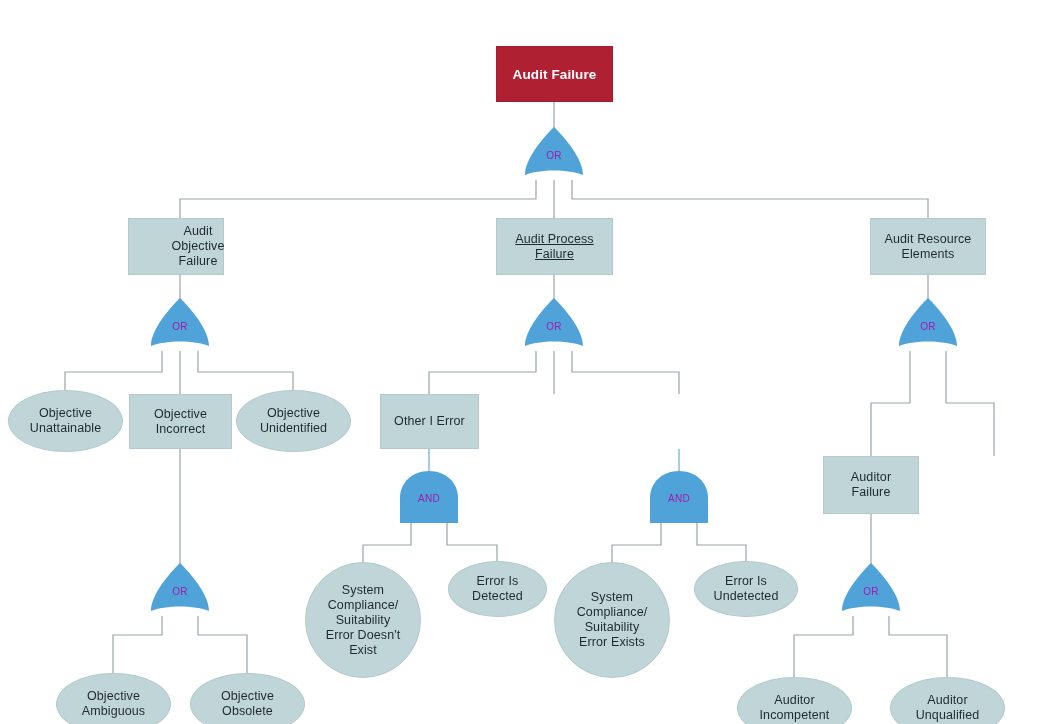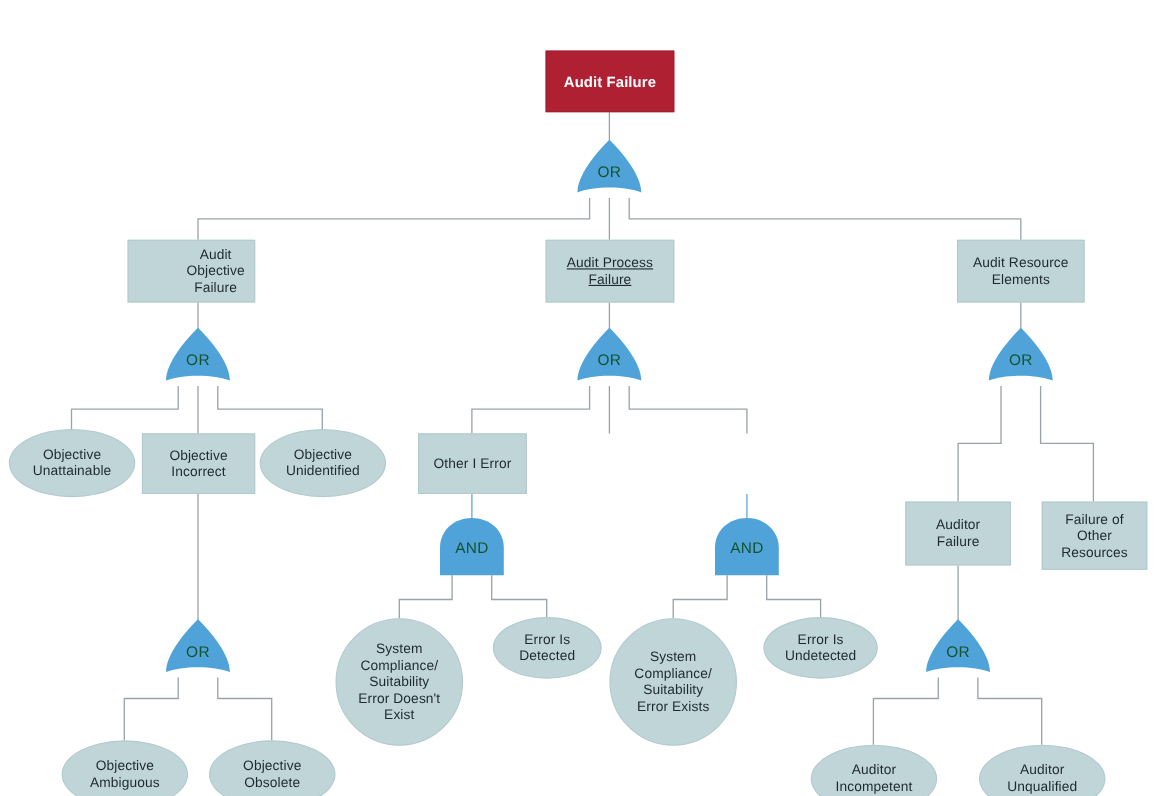--- a/index.html
+++ b/index.html
@@ -60,22 +60,22 @@
     align-items: center;
     justify-content: center;
   }
   .gate svg {
     position: absolute;
     left: 0; top: 0;
     overflow: visible;
   }
   .gate-label {
     position: relative;
-    color: #14532d;
-    font-size: 14px;
+    color: #a21caf;
+    font-size: 10px;
     font-weight: normal;
     letter-spacing: 0.3px;
     z-index: 2;
     pointer-events: none;
   }
   .gate.or .gate-label { transform: translateY(2px); }
   .gate.and .gate-label { transform: translateY(1px); }
 </style>
 </head>
 <body>
@@ -174,21 +174,21 @@
     <span class="gate-label">AND</span>
   </div>
 
   <div class="gate or" style="left:841px; top:534px; width:60px; height:55px;">
     <svg width="60" height="55" viewBox="0 0 60 55" aria-hidden="true">
       <path d="M30,1 C42,13 59,33 59,49 C45,43 15,43 1,49 C1,33 18,13 30,1 Z" fill="#4fa3d8"></path>
     </svg>
     <span class="gate-label">OR</span>
   </div>
 
-  <div class="node box" style="left:116px; top:190px; width:116px; height:57px;padding-left:44px;">
+  <div class="node box" style="left:128px; top:190px; width:96px; height:57px;padding-left:44px;">
     <span>Audit Objective
 Failure</span>
   </div>
 
   <div class="node box" style="left:496px; top:190px; width:117px; height:57px;text-decoration:underline;">
     <span>Audit Process
 Failure</span>
   </div>
 
   <div class="node box" style="left:870px; top:190px; width:116px; height:57px;">
@@ -215,25 +215,20 @@
     <span>Other I Error</span>
   </div>
 
 
 
   <div class="node box" style="left:823px; top:428px; width:96px; height:58px;">
     <span>Auditor
 Failure</span>
   </div>
 
-  <div class="node box" style="left:947px; top:428px; width:96px; height:62px;">
-    <span>Failure of
-Other
-Resources</span>
-  </div>
 
   <div class="node ellipse" style="left:56px; top:645px; width:115px; height:62px;">
     <span>Objective
 Ambiguous</span>
   </div>
 
   <div class="node ellipse" style="left:190px; top:645px; width:115px; height:62px;">
     <span>Objective
 Obsolete</span>
   </div>

